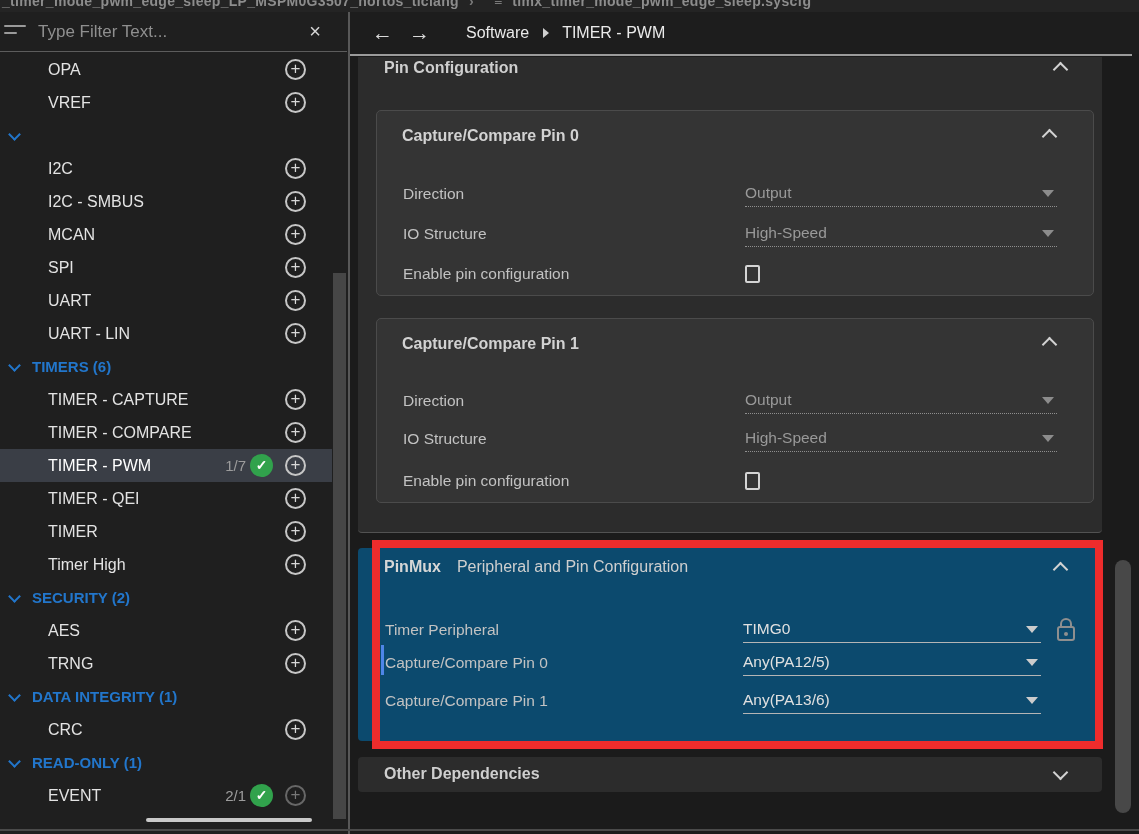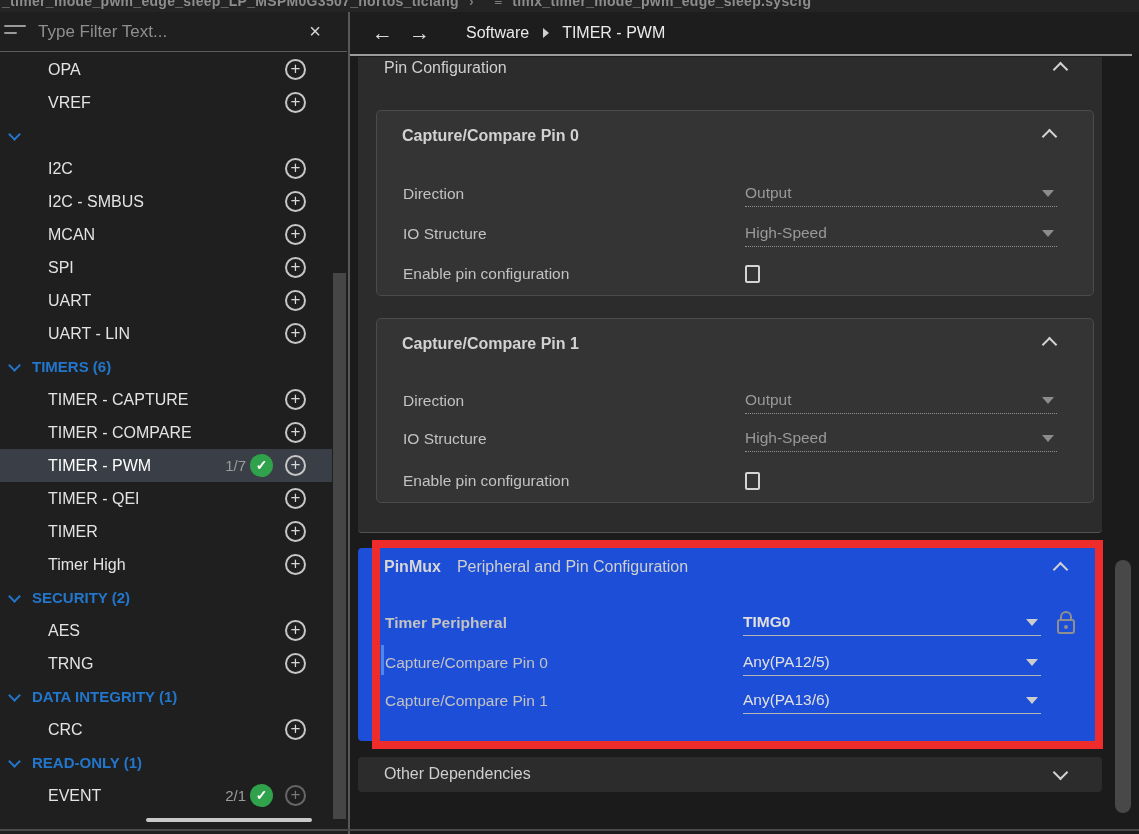--- a/index.html
+++ b/index.html
@@ -52,42 +52,42 @@
   .navrow { position:absolute; top:0; left:0; width:789px; height:42px; display:flex; align-items:center; background:#1d1d1d;}
   .navarrow { font-size:21px; color:#dadada; cursor:pointer; margin-left:22px; line-height:20px;}
   .navarrow.fwd { margin-left:16px;}
   .crumb { font-size:16px; color:#eaeaea; margin-left:36px; cursor:pointer;}
   .crumbsep { width:0; height:0; border-left:6px solid #cfcfcf; border-top:5px solid transparent; border-bottom:5px solid transparent; margin-left:14px;}
   .crumb.last { margin-left:13px;}
   .navdivider { position:absolute; top:42px; left:0; width:782px; height:2px; background:#9b9b9b;}
 
   .panel { position:absolute; left:8px; width:744px; background:#2c2c2c; border-radius:4px;}
   .panel.pinconf { top:45px; height:476px; border-radius:0 0 4px 4px; border-bottom:1px solid #525252;}
-  .panel-title { position:absolute; left:26px; font-size:16px; font-weight:normal; color:#cfcfcf; white-space:nowrap;}
+  .panel-title { position:absolute; left:26px; font-size:16px; font-weight:bold; color:#cfcfcf; white-space:nowrap;}
   .chup, .chdown { position:absolute; right:36px; width:11px; height:11px;
     border-right:2.5px solid #d2d2d2; border-bottom:2.5px solid #d2d2d2; cursor:pointer;}
   .chup { transform:rotate(-135deg);}
   .chdown { transform:rotate(45deg);}
 
   .card { position:absolute; left:18px; width:718px; background:#343434; border:1px solid #4b4b4b; border-radius:5px;}
   .card-title { position:absolute; left:25px; top:16px; font-size:16px; font-weight:bold; color:#d2d2d2;}
   .card .chup { right:38px; top:20px;}
 
   .frow { position:absolute; left:26px; height:28px; display:flex; align-items:center;}
   .frow .flabel { width:342px; font-size:15.5px; color:#c2c2c2;}
   .sel { position:relative; width:312px; height:26px; border-bottom:1px dotted #8f8f8f; cursor:pointer;}
   .sel .val { font-size:15.5px; color:#999; line-height:24px;text-align:center;}
   .sel .tri { position:absolute; right:3px; top:9px; width:0; height:0;
     border-left:6px solid transparent; border-right:6px solid transparent; border-top:7px solid #8c8c8c;}
   .sel.on { border-bottom:1px solid #b5b5b5; width:298px;}
   .sel.on .val { color:#e0e0e0;}
   .sel.on .tri { border-top-color:#cccccc;}
   .cbx { width:15px; height:18px; border:2px solid #d4d4d4; border-radius:2px; cursor:pointer;}
 
-  .panel.pinmux { top:536px; height:193px; background:#1d4ed8;}
+  .panel.pinmux { top:536px; height:193px; background:#0c4a6e;}
   .pinmux-hdr { position:absolute; left:26px; top:10px; font-size:16px; color:#cfcfcf; white-space:nowrap;}
   .pinmux-hdr b { margin-right:16px; color:#d6d6d6;}
   .panel.pinmux .chup { top:16px;}
   .pmrow { position:absolute; left:27px; height:28px; display:flex; align-items:center;}
   .pmrow .flabel { width:358px; font-size:15.5px; color:#c2c2c2;}
   .lock { position:relative; width:22px; height:26px; margin-left:14px; cursor:pointer;}
   .lock .shackle { position:absolute; left:5px; top:1px; width:12px; height:10px; border:2.5px solid #8f8f8f; border-bottom:none; border-radius:6px 6px 0 0;}
   .lock .body { position:absolute; left:2px; top:9px; width:18px; height:15px; border:2.5px solid #8f8f8f; border-radius:3px;}
   .lock .dot { position:absolute; left:9px; top:15px; width:4px; height:4px; background:#8f8f8f; border-radius:50%;}
   .modbar { position:absolute; left:23px; top:97px; width:3px; height:30px; background:#4f86e8;}
@@ -266,21 +266,21 @@
         <span class="cbx"></span>
       </div>
     </div>
   </div>
 
   <div class="panel pinmux">
     <div class="pinmux-hdr"><b>PinMux</b><span>Peripheral and Pin Configuration</span></div>
     <div class="chup"></div>
     <div class="modbar"></div>
 
-    <div class="pmrow" style="top:61px;font-weight:bold;">
+    <div class="pmrow" style="top:68px;">
       <span class="flabel">Timer Peripheral</span>
       <span class="sel on"><span class="val">TIMG0</span><span class="tri"></span></span>
       <span class="lock">
           <span class="shackle"></span>
           <span class="body"></span>
           <span class="dot"></span>
         </span>
     </div>
     <div class="pmrow" style="top:101px;">
       <span class="flabel">Capture/Compare Pin 0</span>

